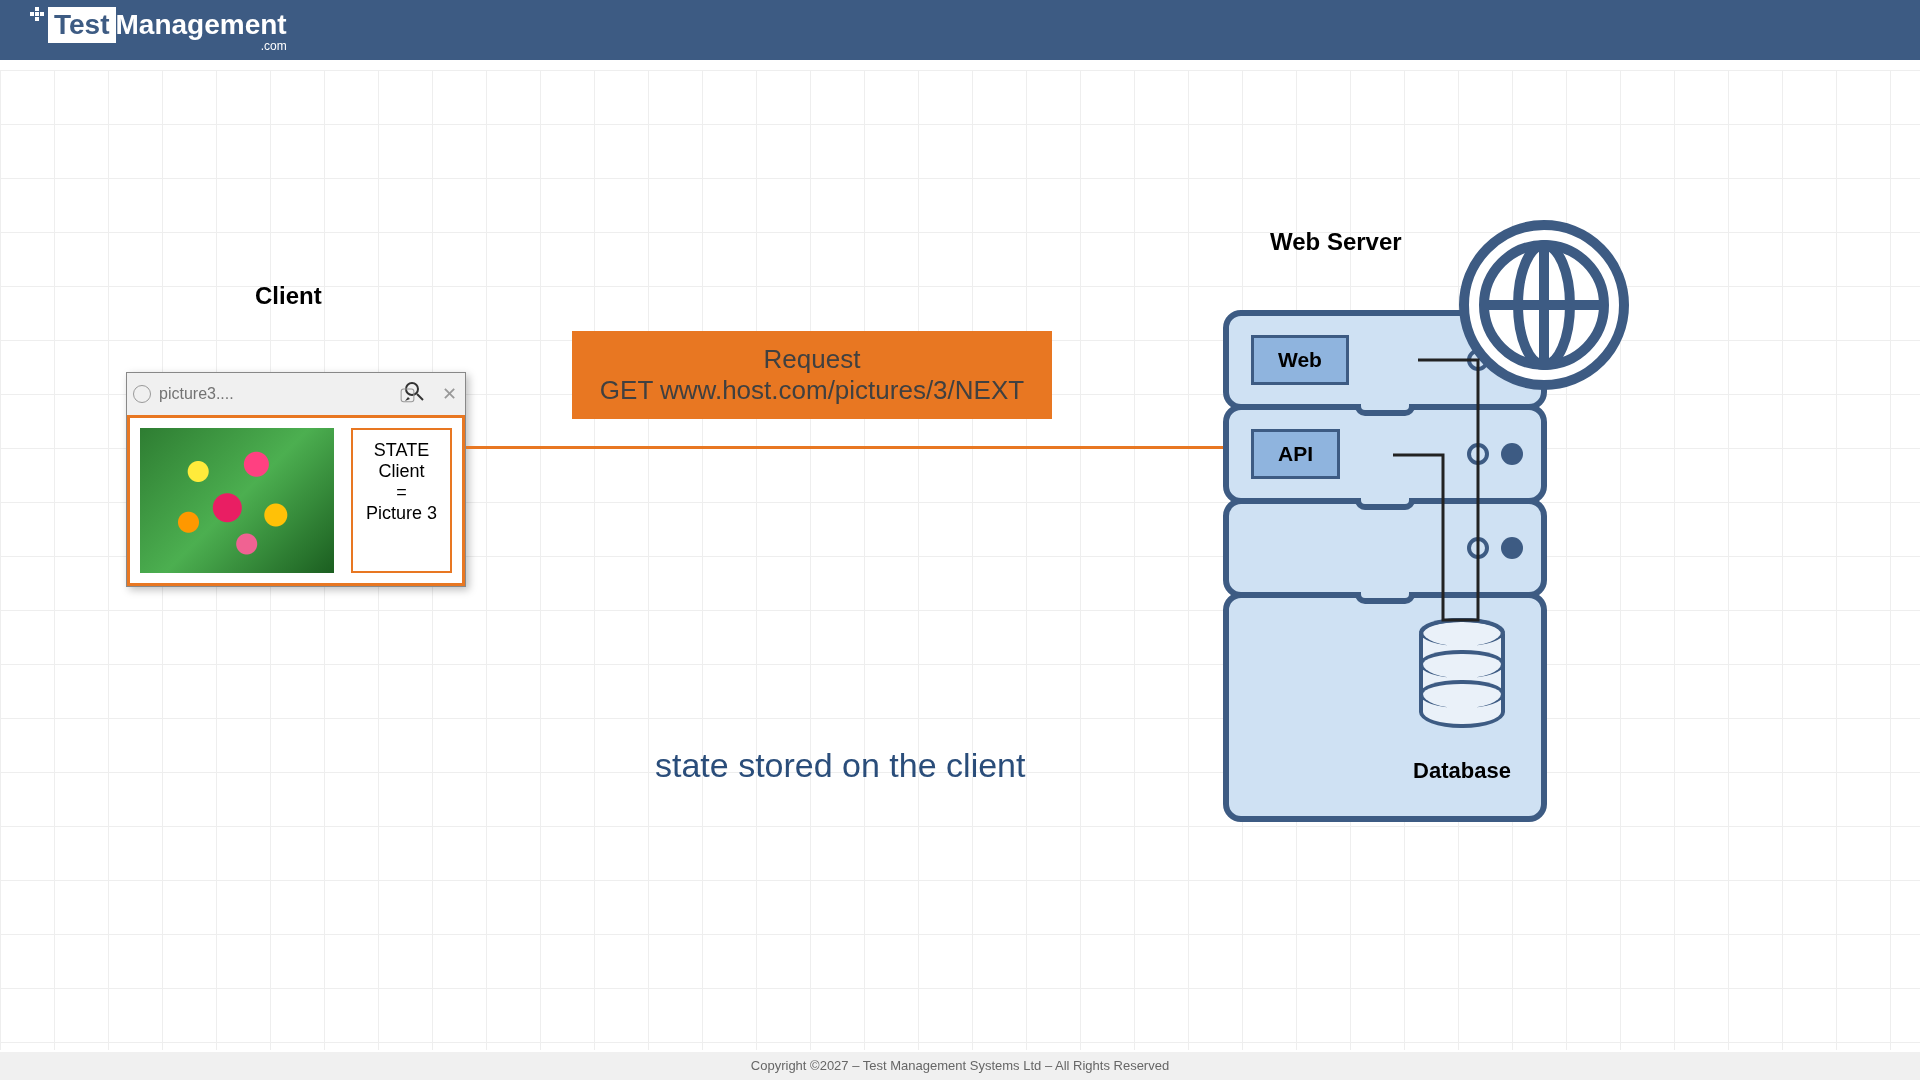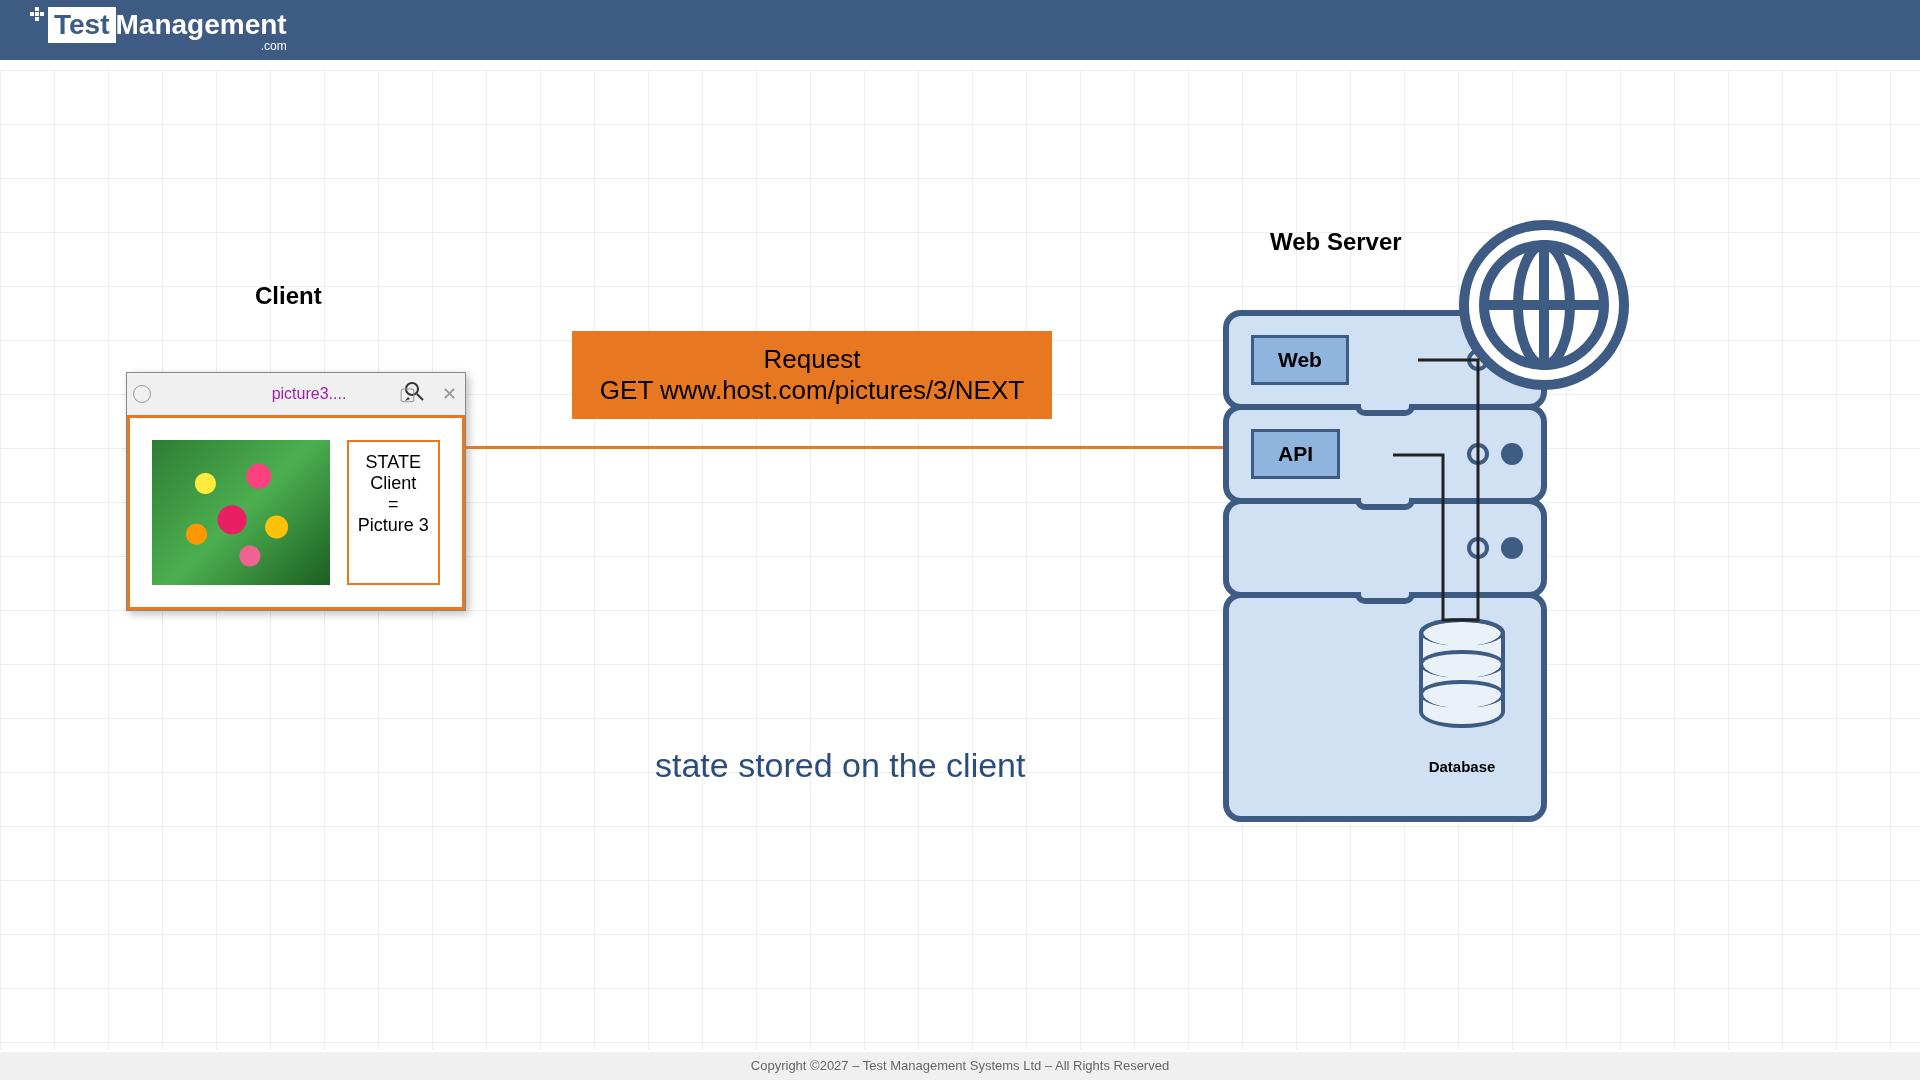--- a/index.html
+++ b/index.html
@@ -91,35 +91,35 @@
     padding: 0 6px;
     position: relative;
   }
   .browser-favicon {
     width: 18px; height: 18px;
     border: 1px solid #999;
     border-radius: 50%;
     margin-right: 8px;
     position: relative;
   }
-  .browser-title { color: #a21caf; font-size: 16px; flex: 1; text-align: center; }
+  .browser-title { color: #737373; font-size: 16px; flex: 1; }
   .cursor-icon {
     position: absolute;
     left: 275px; top: 6px;
     font-size: 20px;
     color: #333;
   }
   .win-controls {
     position: absolute; right: 8px; top: 10px;
     display: flex; gap: 26px;
     font-size: 18px; color: #999;
   }
   .browser-body {
     border: 3px solid #e87722;
-    padding: 22px;
+    padding: 10px;
     display: flex;
     gap: 17px;
   }
   .flower-img {
     width: 205px; height: 145px;
     background:
       radial-gradient(circle at 30% 30%, #ffeb3b 0 10px, transparent 11px),
       radial-gradient(circle at 60% 25%, #ff4081 0 12px, transparent 13px),
       radial-gradient(circle at 45% 55%, #e91e63 0 14px, transparent 15px),
       radial-gradient(circle at 70% 60%, #ffc107 0 11px, transparent 12px),
@@ -142,21 +142,21 @@
   }
   .browser-nav a { color: #3d1b8f; text-decoration: underline; font-weight: bold; }
   .browser-nav .current { font-weight: bold; color: #000; margin: 0 16px; }
 
   
   .request-box {
     position: absolute;
     top: 331px; left: 572px;
     width: 480px; height: 88px;
     background: #e87722;
-    color: #000000;
+    color: #404040;
     font-size: 26px;
     text-align: center;
     display: flex;
     flex-direction: column;
     justify-content: center;
   }
 
   
   .arrow-line {
     position: absolute;
@@ -261,21 +261,21 @@
     position: absolute; left: -4px; right: -4px;
     height: 28px;
     border: 4px solid #3d5b83;
     border-radius: 42px / 14px;
     border-bottom: none;
   }
   .db-label {
     position: absolute;
     top: 140px; left: 50%;
     transform: translateX(-50%);
-    font-size: 15px; font-weight: bold;
+    font-size: 22px; font-weight: bold;
   }
   
   .svglines {
     position: absolute;
     top: 0; left: 0;
     width: 324px; height: 520px;
     pointer-events: none;
   }
 </style>
 </head>

